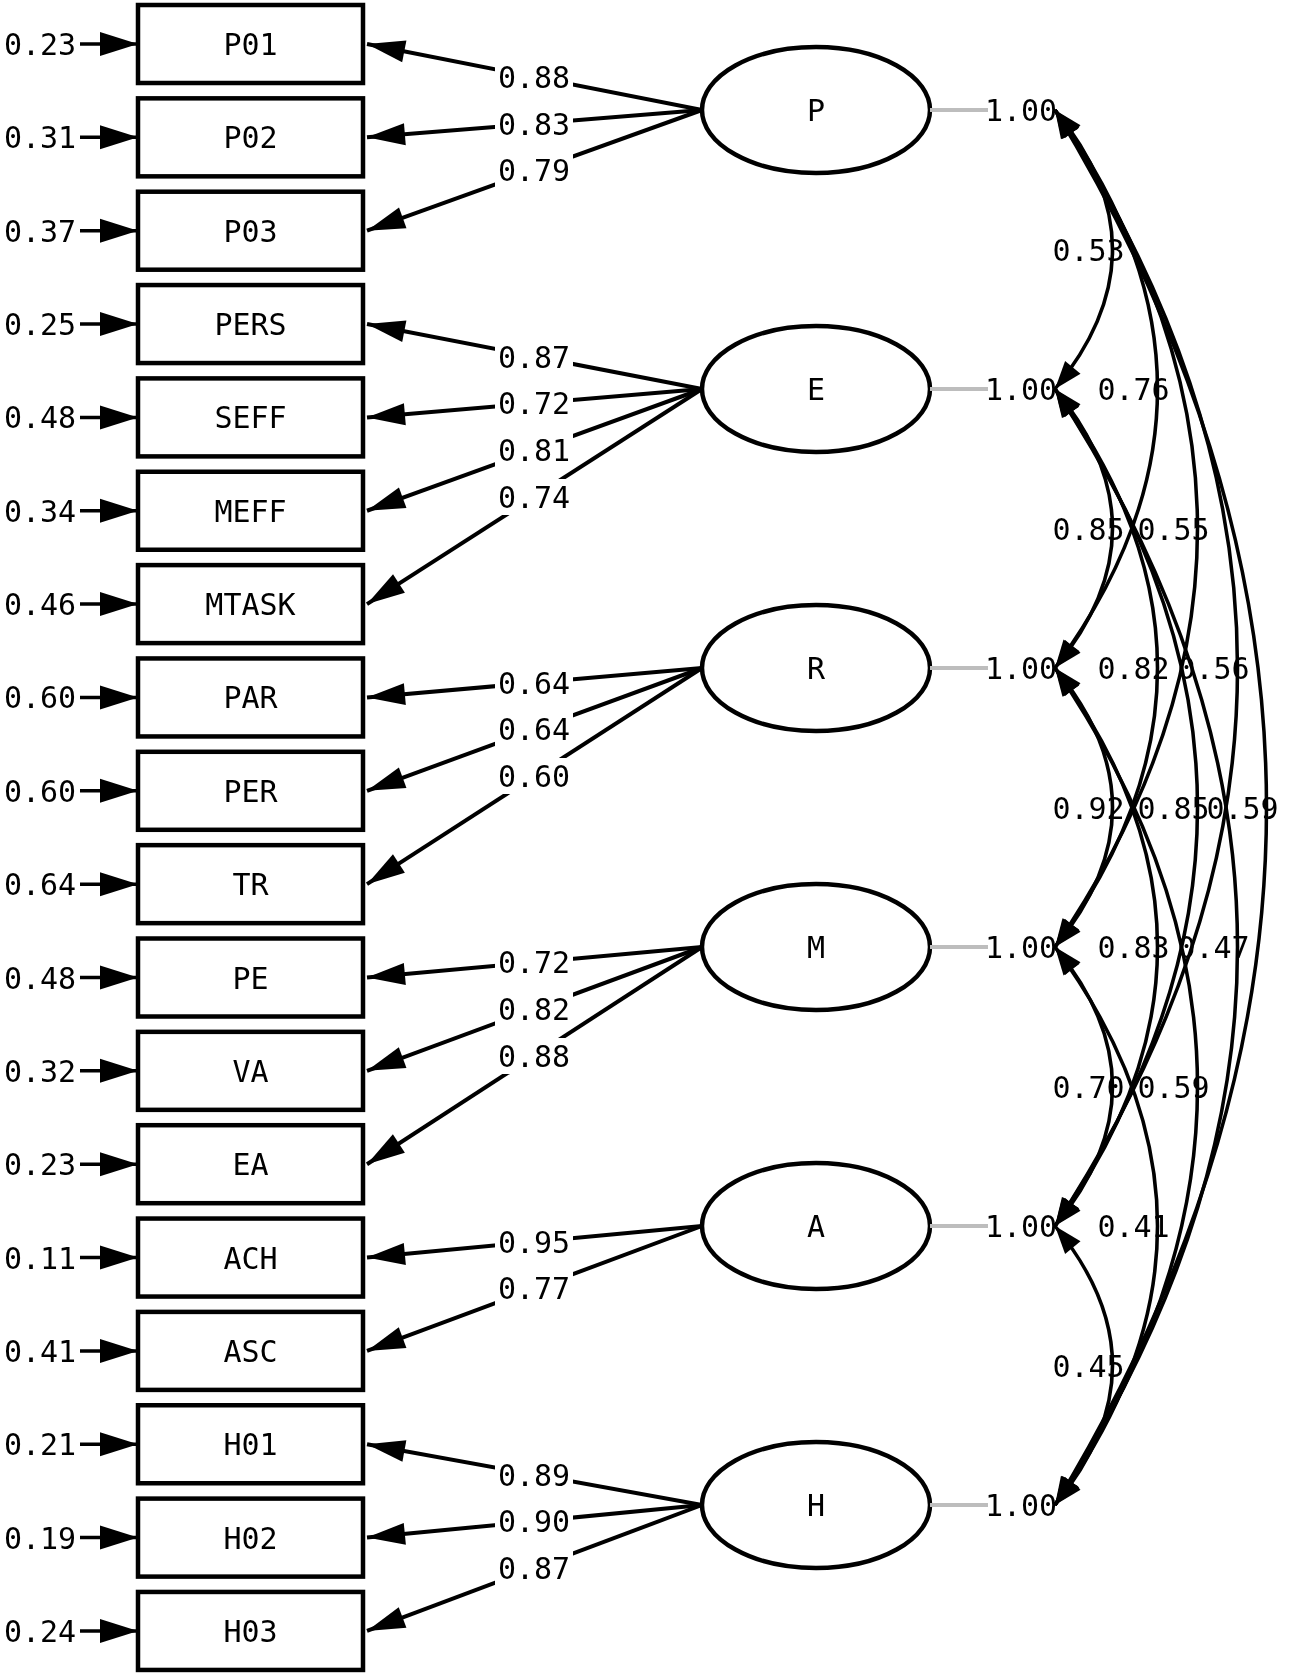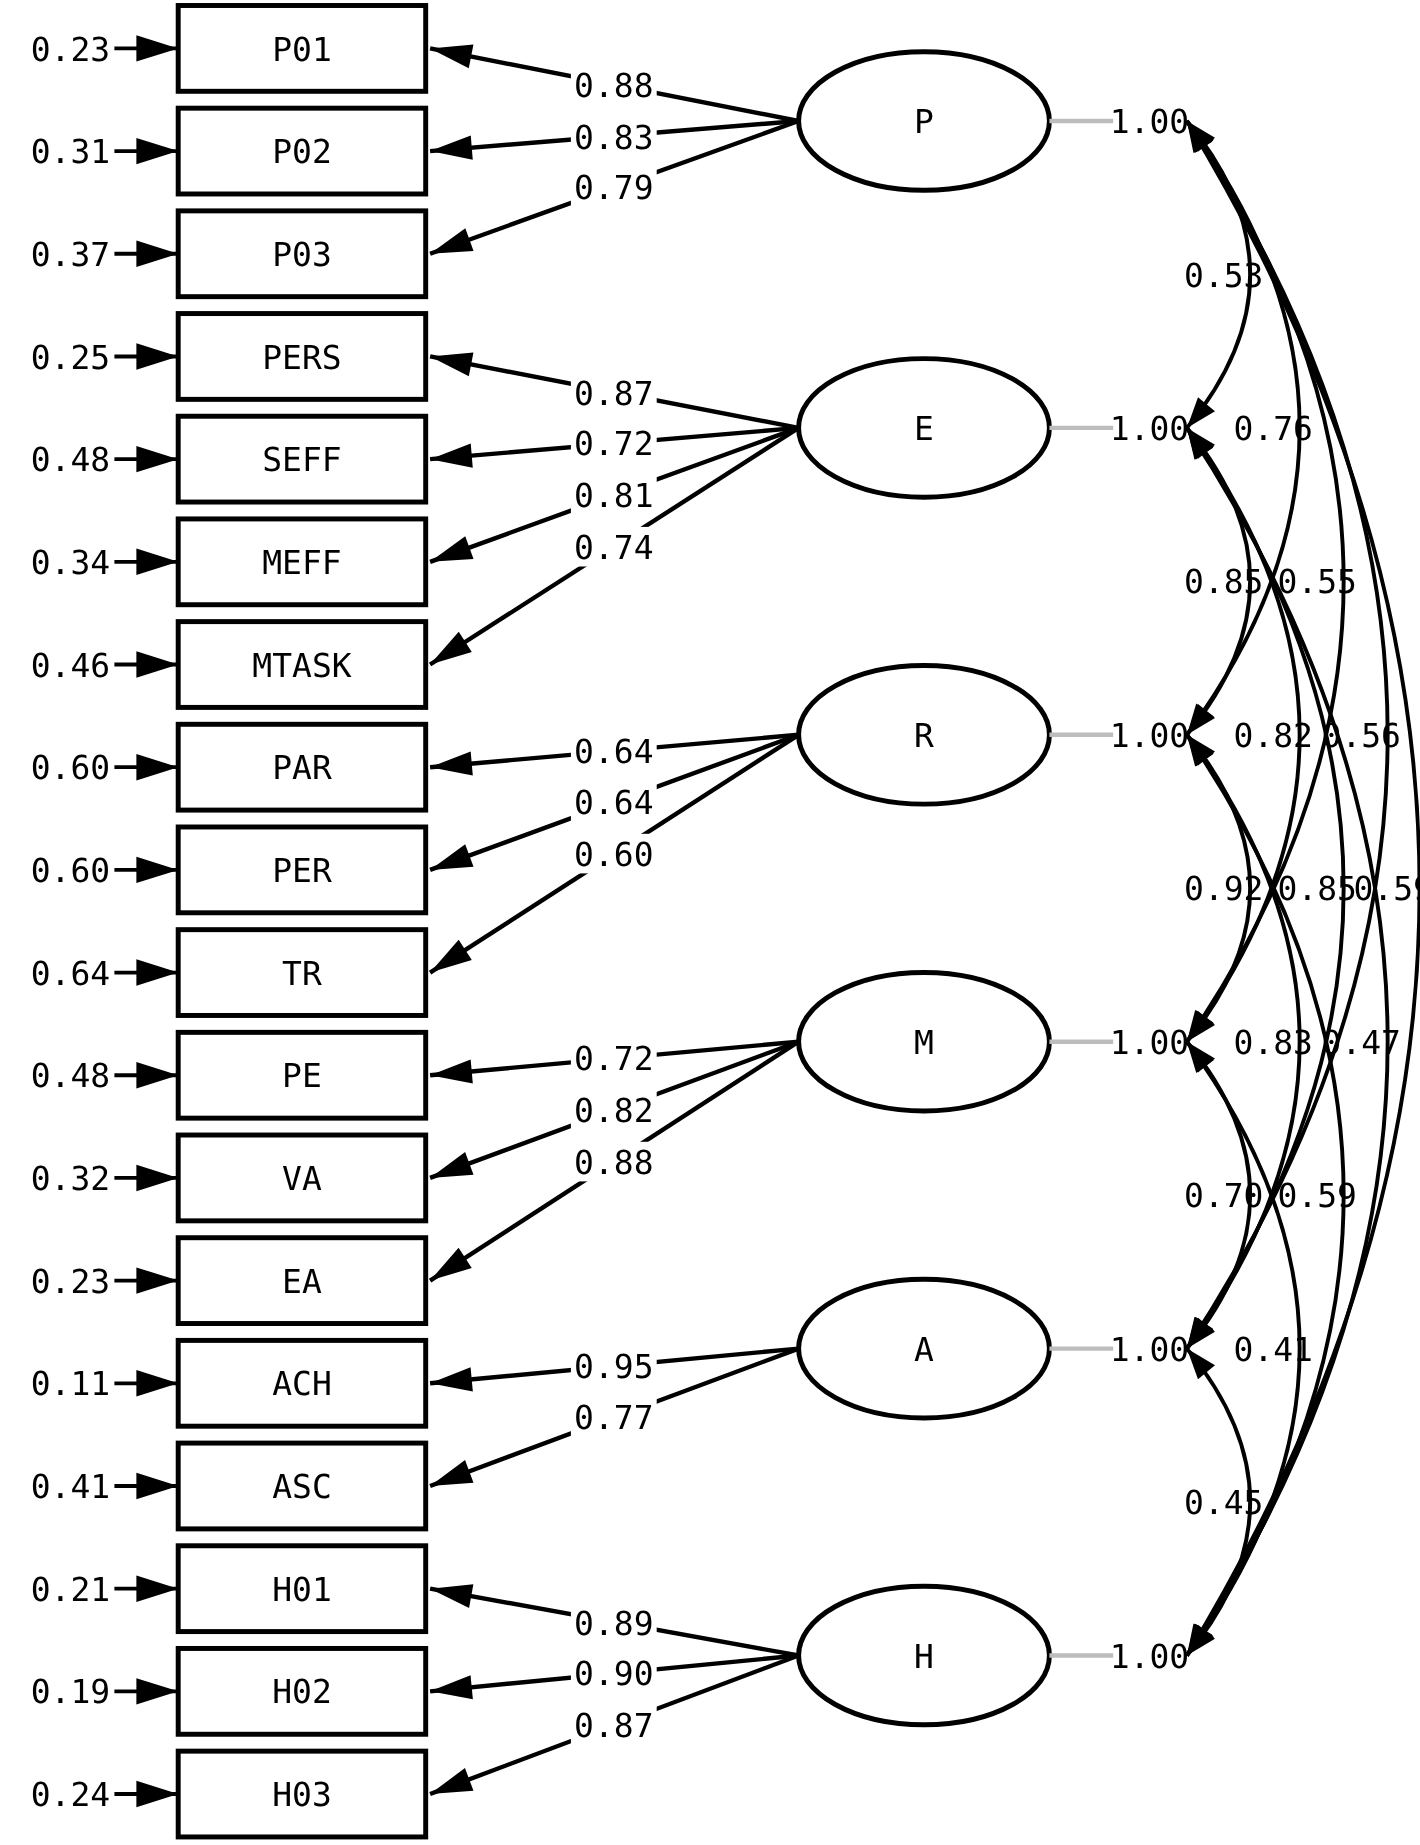--- a/index.html
+++ b/index.html
@@ -1,16 +1,16 @@
 <!DOCTYPE html>
 <html><head>
 <meta charset="utf-8">
 <style>
   html, body { margin: 0; padding: 0; background: #ffffff; }
-  #stage { width: 1195px; height: 1677px; position: relative; background: #fff; margin-left: 24px; }
+  #stage { width: 1195px; height: 1677px; position: relative; background: #fff; }
   svg text {
     font-family: "DejaVu Sans Mono", "Liberation Mono", monospace;
     font-size: 30px;
     fill: #000000;
   }
 </style>
 </head>
 <body>
 
 <div id="stage">

